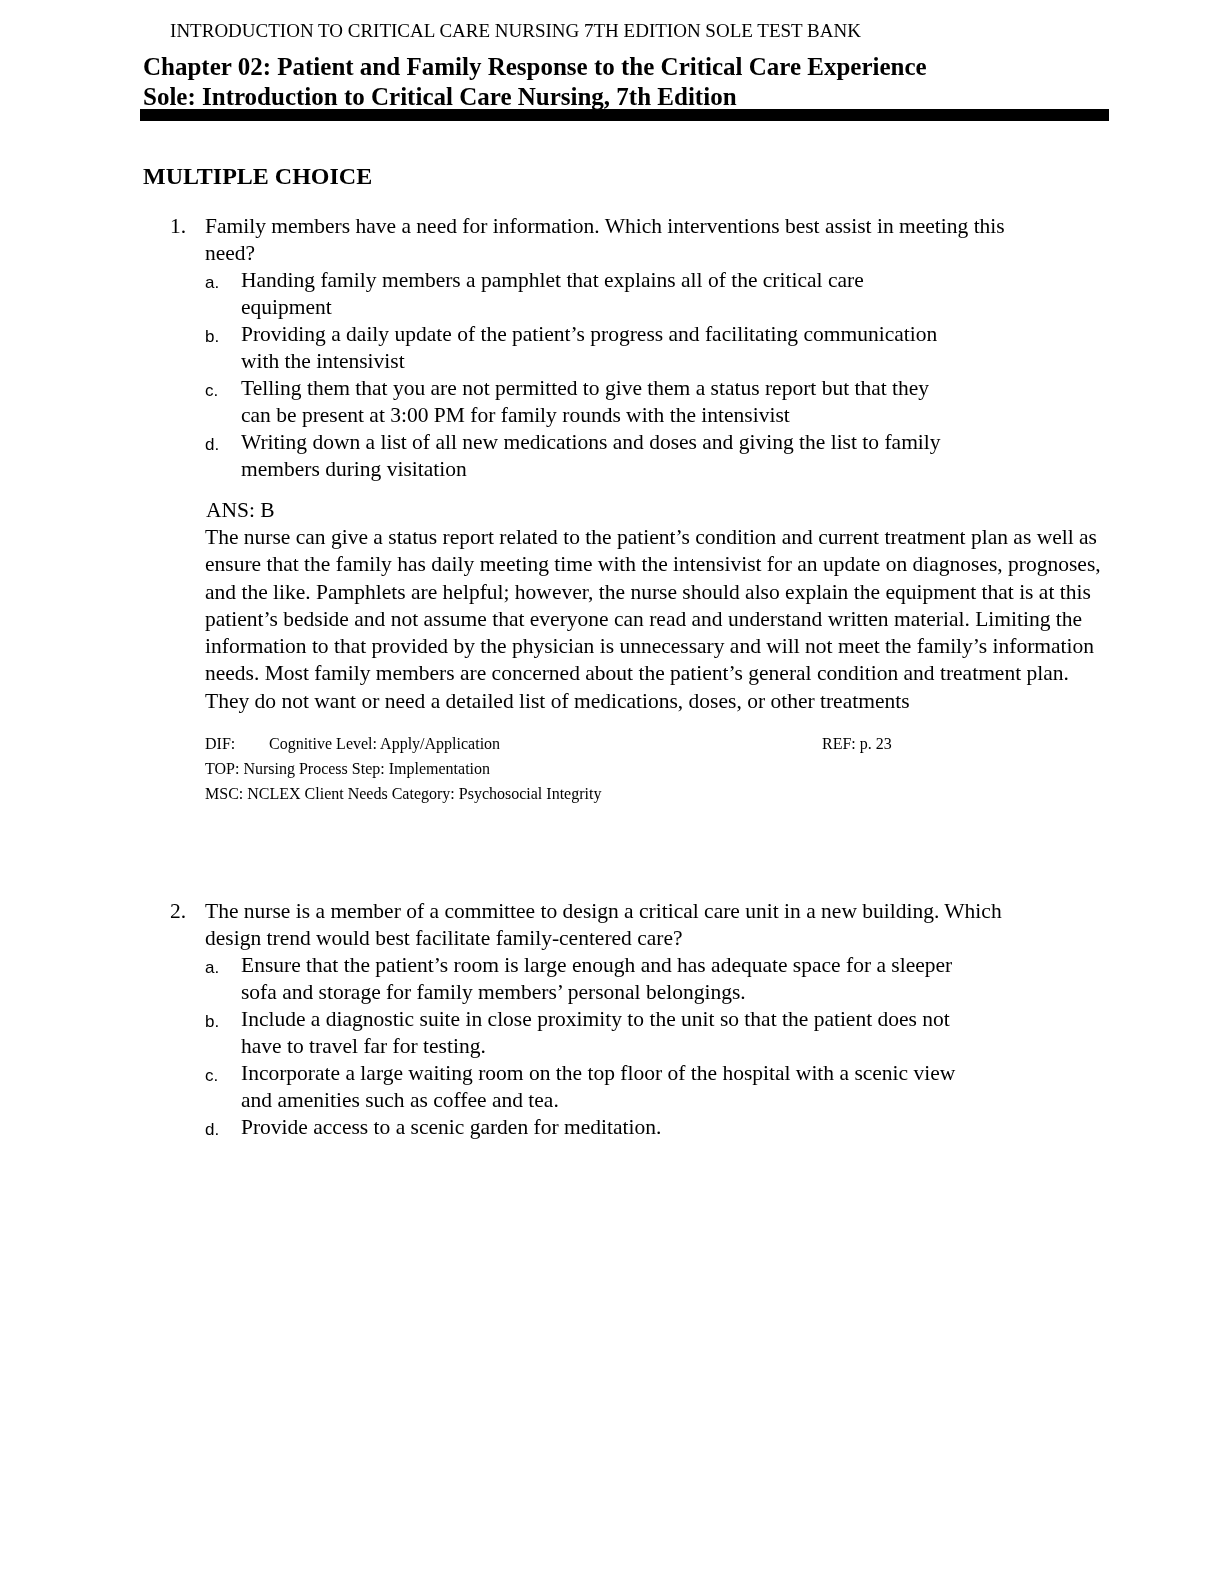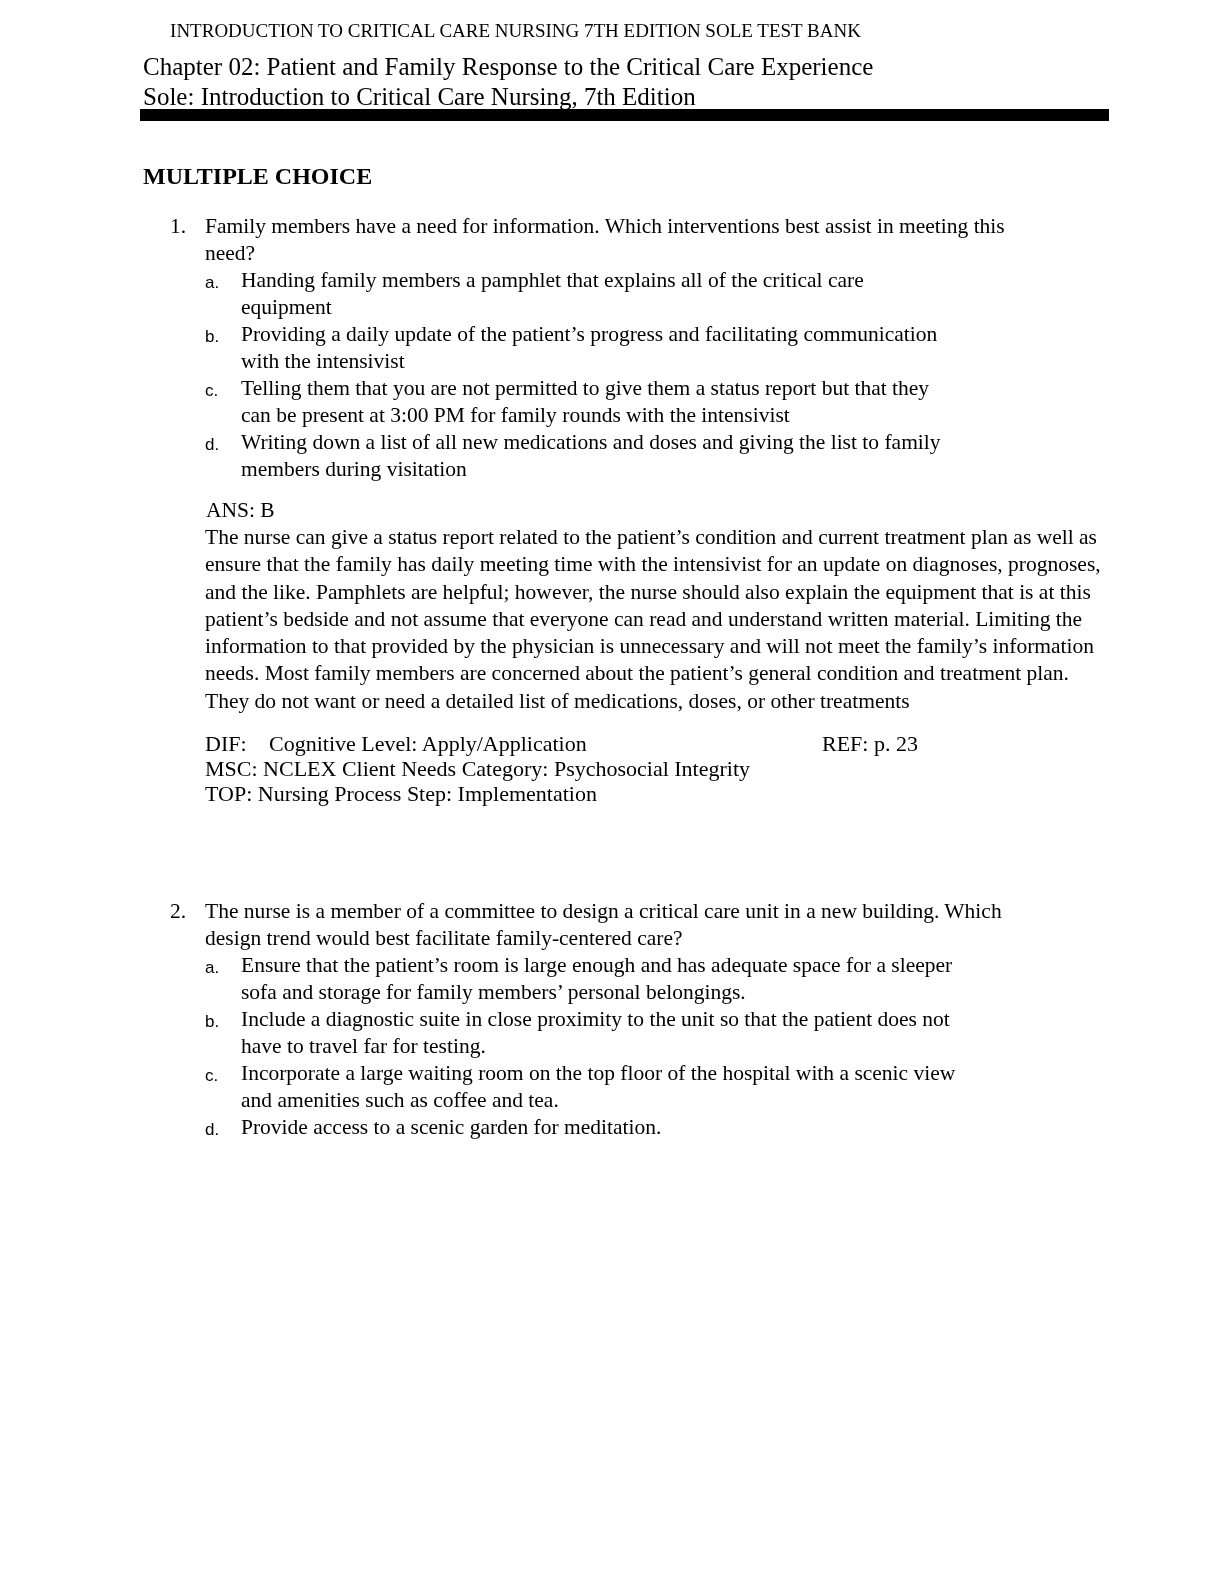--- a/index.html
+++ b/index.html
@@ -8,42 +8,42 @@
       font-family: "Liberation Serif", "DejaVu Serif", serif;
       color: #000000;
     }
     .running-header {
       position: absolute; left: 0; width: 1021px; top: 20px;
       text-align: center; font-size: 19px; letter-spacing: 0px;
       padding-left: 10px; box-sizing: border-box;
     }
     .chapter-title {
       position: absolute; left: 143px; top: 52px;
-      font-weight: normal; font-size: 25px; line-height: 30px;
+      font-weight: bold; font-size: 25px; line-height: 30px;
     }
     .rule {
       position: absolute; left: 140px; top: 109px; width: 969px; height: 12px;
       background: #000000;
     }
     .section-heading {
       position: absolute; left: 143px; top: 163px;
       font-weight: bold; font-size: 24px;
     }
     .q-block { position: absolute; left: 170px; width: 940px; font-size: 21.5px; }
     .q-stem { display: flex; line-height: 27px; }
     .q-num { width: 35px; flex: none; }
     .q-text { flex: 1; }
     .options { margin-left: 35px; }
     .opt { display: flex; line-height: 27px; }
     .opt-letter { width: 36px; flex: none; font-family: "Liberation Sans", sans-serif; font-size: 17px; padding-top: 2px; box-sizing: border-box; }
     .opt-text { flex: 1; }
     .ans { margin-left: 35px; line-height: 27px; }
     .ans-label { margin-left: 1px; }
     .rationale { margin-left: 35px; line-height: 27.3px; margin-right: 0; }
-    .meta { margin-left: 35px; font-size: 22px; line-height: 25px; }
+    .meta { margin-left: 35px; font-size: 16px; line-height: 25px; }
     .meta-row { display: flex; }
     .dif-label { width: 64px; }
     .dif-val { width: 553px; }
   </style>
 </head>
 <body>
 
 <div class="running-header">INTRODUCTION TO CRITICAL CARE NURSING 7TH EDITION SOLE TEST BANK</div>
 
 <div class="chapter-title">
@@ -84,22 +84,22 @@
   <div class="ans" style="margin-top:14px;">
     <span class="ans-label">ANS:  B</span>
   </div>
   <div class="rationale">The nurse can give a status report related to the patient’s condition and current treatment plan as well as ensure that the family has daily meeting time with the intensivist for an update on diagnoses, prognoses, and the like. Pamphlets are helpful; however, the nurse should also explain the equipment that is at this patient’s bedside and not assume that everyone can read and understand written material. Limiting the information to that provided by the physician is unnecessary and will not meet the family’s information needs. Most family members are concerned about the patient’s general condition and treatment plan. They do not want or need a detailed list of medications, doses, or other treatments</div>
   <div class="meta" style="margin-top:16px;">
     <div class="meta-row">
       <span class="dif-label">DIF:</span>
       <span class="dif-val">Cognitive Level: Apply/Application</span>
       <span>REF: p. 23</span>
     </div>
+    <div>TOP: Nursing Process Step: Implementation</div>
     <div>MSC: NCLEX Client Needs Category: Psychosocial Integrity</div>
-    <div>TOP: Nursing Process Step: Implementation</div>
   </div>
 </div>
 
 <div class="q-block" style="top:898px;">
   <div class="q-stem">
     <span class="q-num">2.</span>
     <span class="q-text">
       <span>The nurse is a member of a committee to design a critical care unit in a new building. Which</span><br>
       <span>design trend would best facilitate family-centered care?</span>
     </span>

